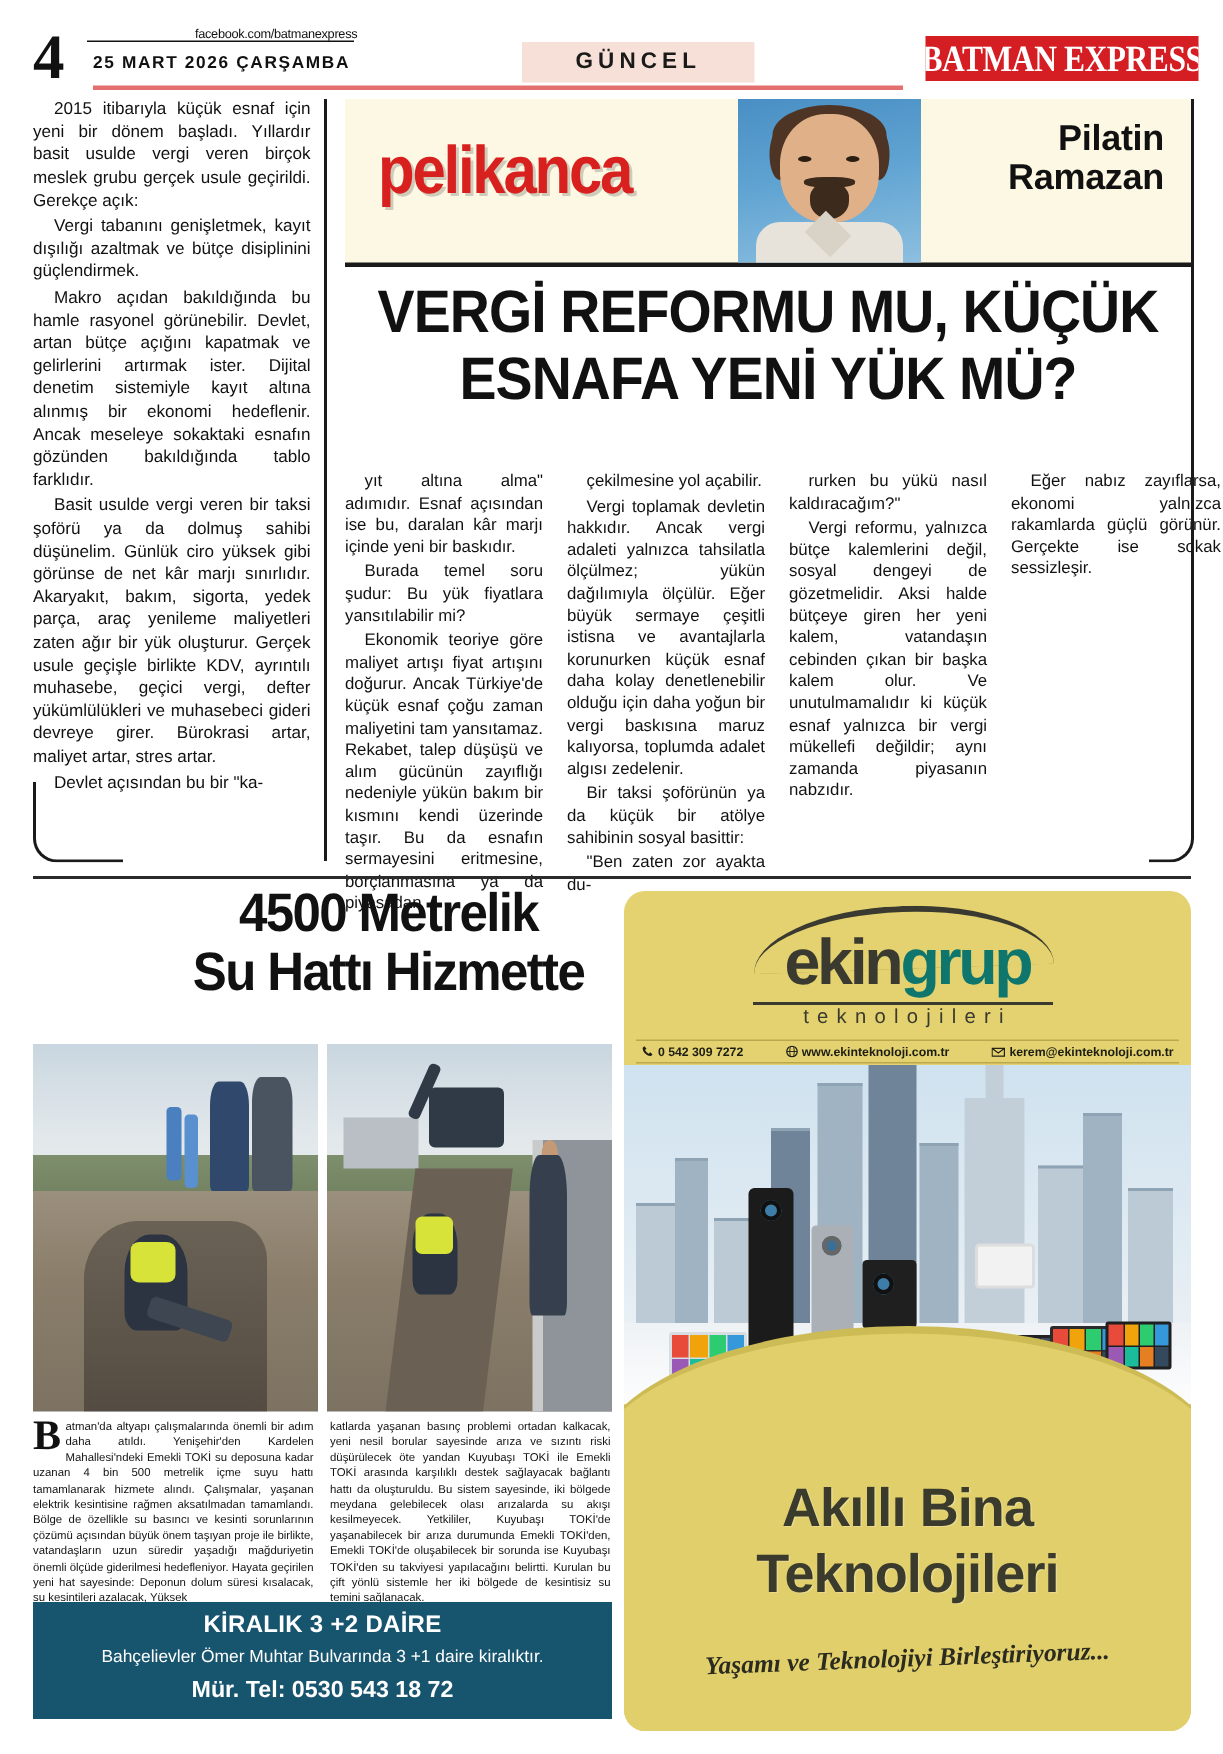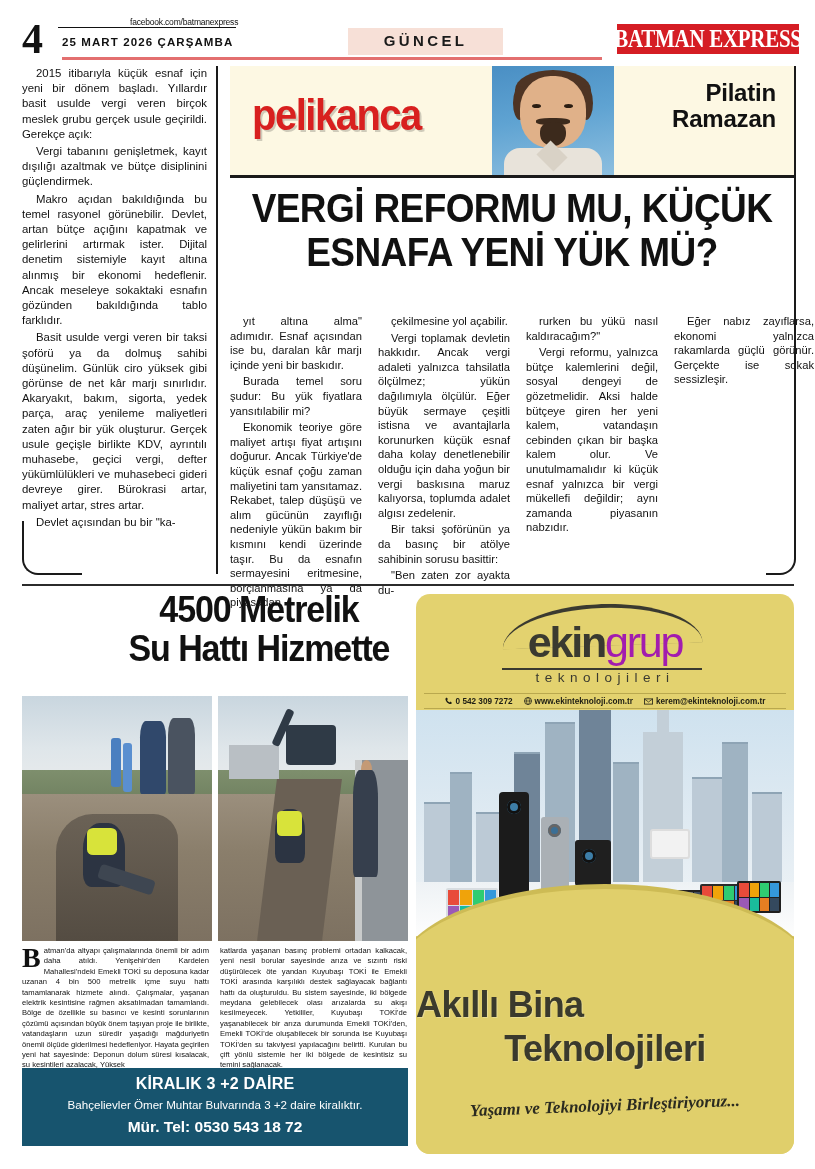--- a/index.html
+++ b/index.html
@@ -273,33 +273,33 @@
     position: absolute; left: 86px; top: 10px; width: 200px; height: 42px;
     border-top: 4px solid #3a3a30; border-radius: 50%/100% 100% 0 0;
     border-left: 0; border-right: 0; border-bottom: 0;
     transform: rotate(-2deg);
   }
   .ad-brand {
     position: absolute; left: 0; top: 26px; width: 378px; text-align: center;
     font-size: 43px; font-weight: 700; color: #3a3a30;
     letter-spacing: -2.2px; line-height: 44px;
   }
-  .ad-brand .light { font-weight: 400; color: #a21caf; }
+  .ad-brand .light { font-weight: 700; color: #0f766e; }
   .ad-under {
     position: absolute; left: 86px; top: 74px; width: 200px; height: 2px;
     background: #3a3a30;
   }
   .ad-sub {
     position: absolute; left: 0; top: 76px; width: 378px; text-align: center;
     font-size: 13.5px; color: #3a3a30; letter-spacing: 5.5px; font-weight: 400;
   }
   .ad-contact {
     position: absolute; left: 8px; top: 99px; width: 362px; height: 16px;
     border-top: 1px solid #b9a84e; border-bottom: 1px solid #b9a84e;
-    display: flex; align-items: center; justify-content: center; gap: 11px;
+    display: flex; align-items: center; justify-content: center; gap: 28px;
     font-size: 8.2px; font-weight: 700; color: #1d1d14;
   }
   .ad-contact span { display: inline-flex; align-items: center; gap: 3px; }
   .ad-photo {
     position: absolute; left: 0; top: 116px; width: 378px; height: 226px;
     background: linear-gradient(180deg,#cfe2ef 0%, #dfeaf2 48%, #f2f5f7 100%);
     overflow: hidden;
   }
   .tower {
     position: absolute; bottom: 24%; background: #9fb3c2;
@@ -365,21 +365,21 @@
   .dev.tablet4 { left: 64%; bottom: 6%; width: 48px; height: 32px; background:#222; }
   .dev.tablet5 { left: 75%; bottom: 8%; width: 48px; height: 34px; background:#2b2b2b; }
   .dev.tablet6 { left: 85%; bottom: 10%; width: 44px; height: 32px; background:#1f1f1f; }
 
   .ad-curve {
     position: absolute; left: -6%; bottom: 0; width: 112%; height: 270px;
     background: #e0cf6b; border-radius: 50% 50% 0 0 / 36% 36% 0 0;
     border-top: 5px solid #cdbb55;
   }
   .ad-h1 {
-    position: absolute; left: 0; bottom: 128px; width: 378px; text-align: left;
+    position: absolute; left: 0; bottom: 128px; width: 378px; text-align: center;
     font-size: 36px; font-weight: 700; color: #3a3a2d; letter-spacing: -0.6px;
     text-shadow: 1px 1px 0 rgba(255,255,255,.25);
   }
   .ad-h2 {
     position: absolute; left: 0; bottom: 84px; width: 378px; text-align: center;
     font-size: 36px; font-weight: 700; color: #3a3a2d; letter-spacing: -0.6px;
     text-shadow: 1px 1px 0 rgba(255,255,255,.25);
   }
   .ad-slogan {
     position: absolute; left: 0; bottom: 38px; width: 378px; text-align: center;
@@ -403,21 +403,21 @@
     <div class="brand">
       <span class="brand-text">BATMAN EXPRESS</span>
     </div>
   </div>
 
   <div class="col-article">
 
     <div class="intro-col">
       <p>2015 itibarıyla küçük esnaf için yeni bir dönem başladı. Yıllardır basit usulde vergi veren birçok meslek grubu gerçek usule geçirildi. Gerekçe açık:</p>
       <p>Vergi tabanını genişletmek, kayıt dışılığı azaltmak ve bütçe disiplinini güçlendirmek.</p>
-      <p>Makro açıdan bakıldığında bu temel rasyonel görünebilir. Devlet, artan bütçe açığını kapatmak ve gelirlerini artırmak ister. Dijital denetim sistemiyle kayıt altına alınmış bir ekonomi hedeflenir. Ancak meseleye sokaktaki esnafın gözünden bakıldığında tablo farklıdır.</p>
+      <p>Makro açıdan bakıldığında bu hamle rasyonel görünebilir. Devlet, artan bütçe açığını kapatmak ve gelirlerini artırmak ister. Dijital denetim sistemiyle kayıt altına alınmış bir ekonomi hedeflenir. Ancak meseleye sokaktaki esnafın gözünden bakıldığında tablo farklıdır.</p>
       <p>Basit usulde vergi veren bir taksi şoförü ya da dolmuş sahibi düşünelim. Günlük ciro yüksek gibi görünse de net kâr marjı sınırlıdır. Akaryakıt, bakım, sigorta, yedek parça, araç yenileme maliyetleri zaten ağır bir yük oluşturur. Gerçek usule geçişle birlikte KDV, ayrıntılı muhasebe, geçici vergi, defter yükümlülükleri ve muhasebeci gideri devreye girer. Bürokrasi artar, maliyet artar, stres artar.</p>
       <p>Devlet açısından bu bir "ka-</p>
     </div>
     <div class="intro-round"></div>
 
     <div class="pelikanca-band">
       <div class="pelikanca-logo">pelikanca</div>
       <div class="author-photo">
         <div class="ap-hair"></div>
         <div class="ap-hair2"></div>
@@ -440,21 +440,21 @@
 
     <div class="body-cols">
       <div class="bcol bc1">
         <p>yıt altına alma" adımıdır. Esnaf açısından ise bu, daralan kâr marjı içinde yeni bir baskıdır.</p>
         <p>Burada temel soru şudur: Bu yük fiyatlara yansıtılabilir mi?</p>
         <p>Ekonomik teoriye göre maliyet artışı fiyat artışını doğurur. Ancak Türkiye'de küçük esnaf çoğu zaman maliyetini tam yansıtamaz. Rekabet, talep düşüşü ve alım gücünün zayıflığı nedeniyle yükün bakım bir kısmını kendi üzerinde taşır. Bu da esnafın sermayesini eritmesine, borçlanmasına ya da piyasadan</p>
       </div>
       <div class="bcol bc2">
         <p>çekilmesine yol açabilir.</p>
         <p>Vergi toplamak devletin hakkıdır. Ancak vergi adaleti yalnızca tahsilatla ölçülmez; yükün dağılımıyla ölçülür. Eğer büyük sermaye çeşitli istisna ve avantajlarla korunurken küçük esnaf daha kolay denetlenebilir olduğu için daha yoğun bir vergi baskısına maruz kalıyorsa, toplumda adalet algısı zedelenir.</p>
-        <p>Bir taksi şoförünün ya da basınç bir atölye sahibinin sorusu basittir:</p>
+        <p>Bir taksi şoförünün ya da küçük bir atölye sahibinin sosyal basittir:</p>
         <p>"Ben zaten zor ayakta du-</p>
       </div>
       <div class="bcol bc3">
         <p>rurken bu yükü nasıl kaldıracağım?"</p>
         <p>Vergi reformu, yalnızca bütçe kalemlerini değil, sosyal dengeyi de gözetmelidir. Aksi halde bütçeye giren her yeni kalem, vatandaşın cebinden çıkan bir başka kalem olur. Ve unutulmamalıdır ki küçük esnaf yalnızca bir vergi mükellefi değildir; aynı zamanda piyasanın nabzıdır.</p>
       </div>
       <div class="bcol bc4">
         <p>Eğer nabız zayıflarsa, ekonomi yalnızca rakamlarda güçlü görünür. Gerçekte ise sokak sessizleşir.</p>
       </div>
     </div>
@@ -506,21 +506,21 @@
       <div class="wcol">
         <p class="dropcap">Batman'da altyapı çalışmalarında önemli bir adım daha atıldı. Yenişehir'den Kardelen Mahallesi'ndeki Emekli TOKİ su deposuna kadar uzanan 4 bin 500 metrelik içme suyu hattı tamamlanarak hizmete alındı. Çalışmalar, yaşanan elektrik kesintisine rağmen aksatılmadan tamamlandı. Bölge de özellikle su basıncı ve kesinti sorunlarının çözümü açısından büyük önem taşıyan proje ile birlikte, vatandaşların uzun süredir yaşadığı mağduriyetin önemli ölçüde giderilmesi hedefleniyor. Hayata geçirilen yeni hat sayesinde: Deponun dolum süresi kısalacak, su kesintileri azalacak, Yüksek</p>
       </div>
       <div class="wcol">
         <p>katlarda yaşanan basınç problemi ortadan kalkacak, yeni nesil borular sayesinde arıza ve sızıntı riski düşürülecek öte yandan Kuyubaşı TOKİ ile Emekli TOKİ arasında karşılıklı destek sağlayacak bağlantı hattı da oluşturuldu. Bu sistem sayesinde, iki bölgede meydana gelebilecek olası arızalarda su akışı kesilmeyecek. Yetkililer, Kuyubaşı TOKİ'de yaşanabilecek bir arıza durumunda Emekli TOKİ'den, Emekli TOKİ'de oluşabilecek bir sorunda ise Kuyubaşı TOKİ'den su takviyesi yapılacağını belirtti. Kurulan bu çift yönlü sistemle her iki bölgede de kesintisiz su temini sağlanacak.</p>
       </div>
     </div>
 
     <div class="rent-box">
       <div class="rent-title">KİRALIK 3 +2 DAİRE</div>
-      <div class="rent-sub">Bahçelievler Ömer Muhtar Bulvarında 3 +2 daire kiralıktır.</div>
+      <div class="rent-sub">Bahçelievler Ömer Muhtar Bulvarında 3 +1 daire kiralıktır.</div>
       <div class="rent-tel">Mür. Tel: 0530 543 18 72</div>
     </div>
   </div>
 
   <div class="ad">
 
     <div class="ad-logo-area">
       <div class="ad-swoosh"></div>
       <div class="ad-brand"><span>ekin</span><span class="light">grup</span></div>
       <div class="ad-under"></div>

